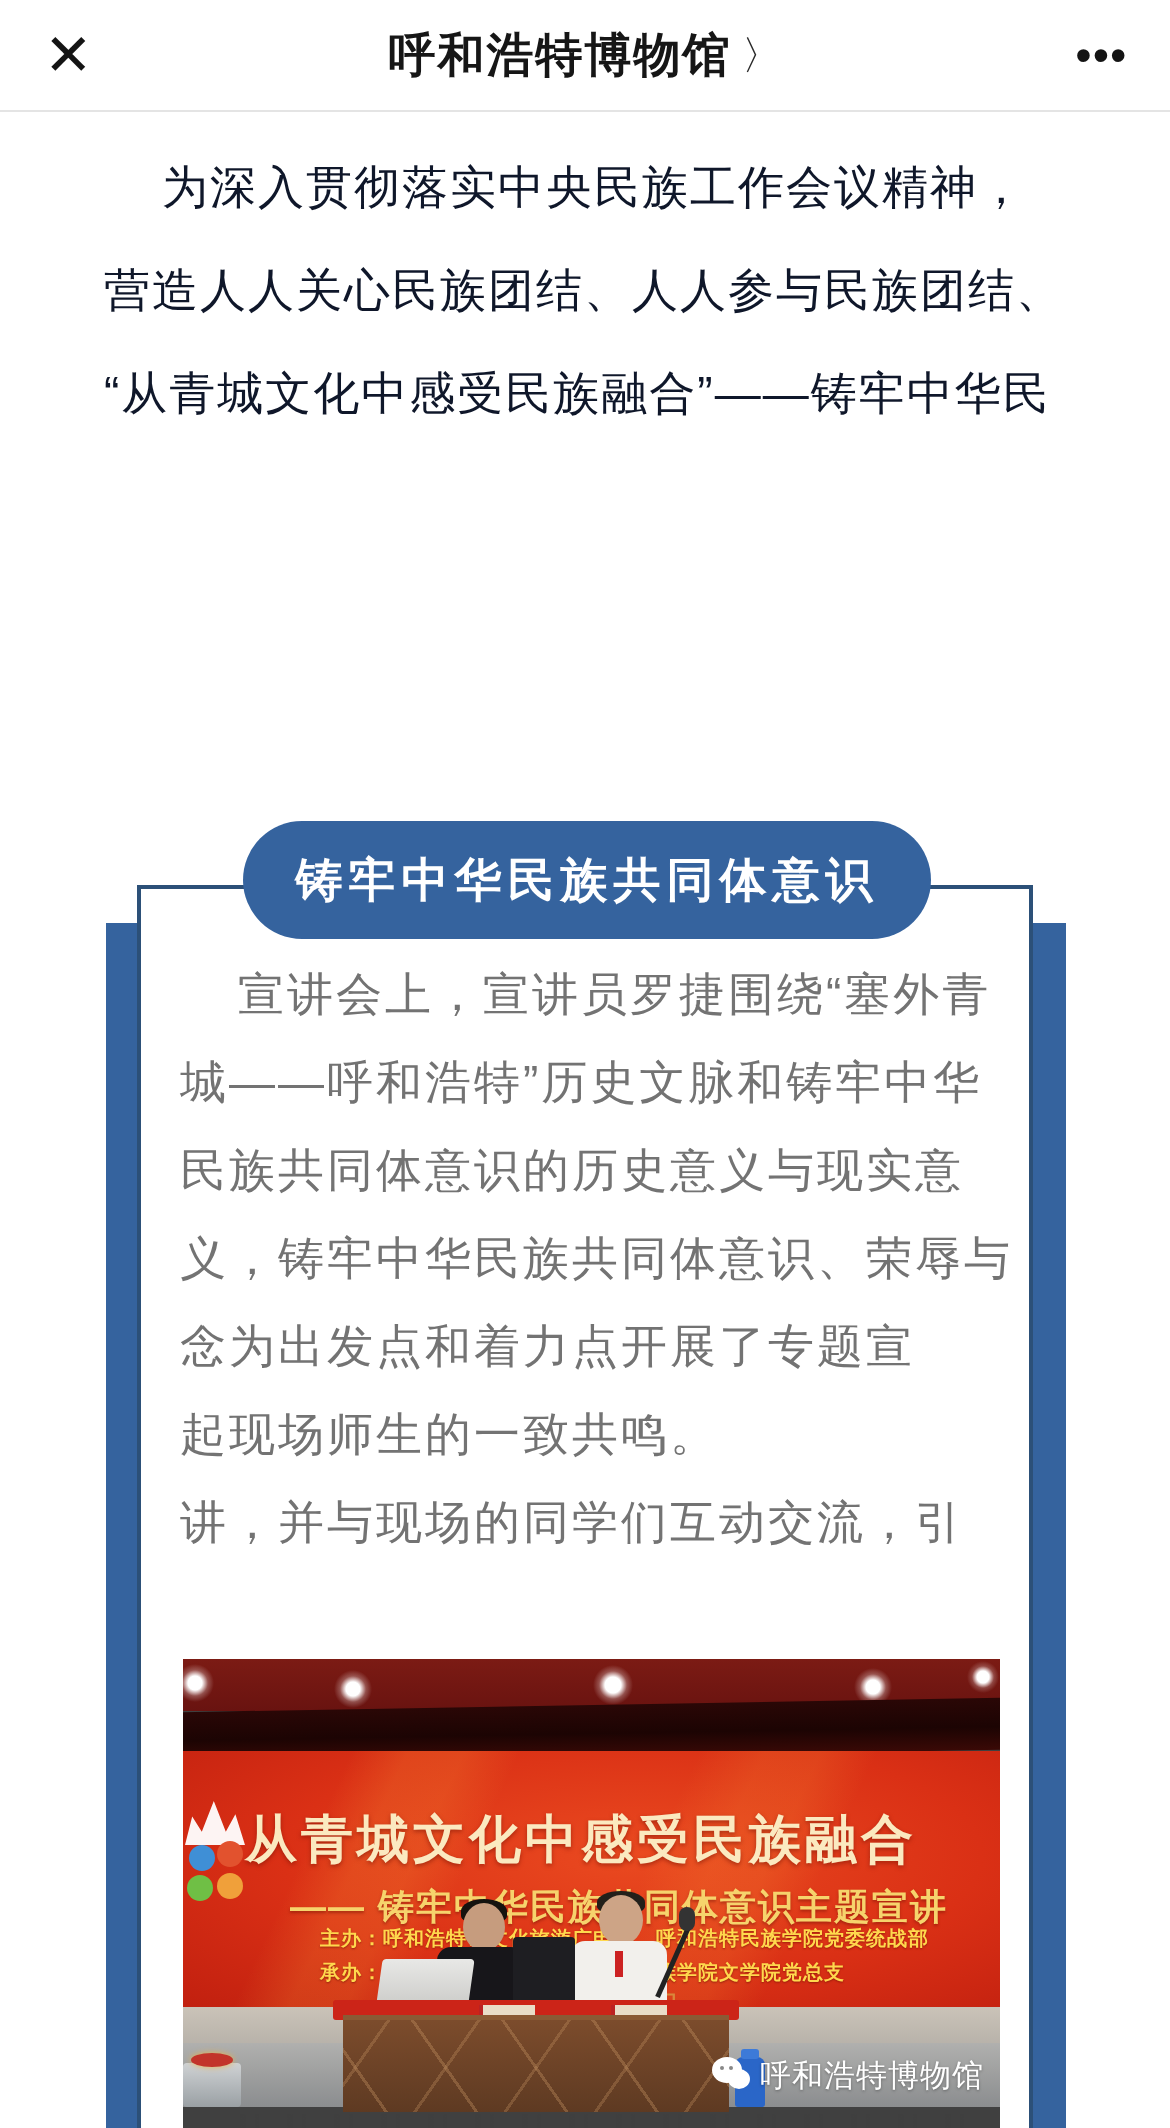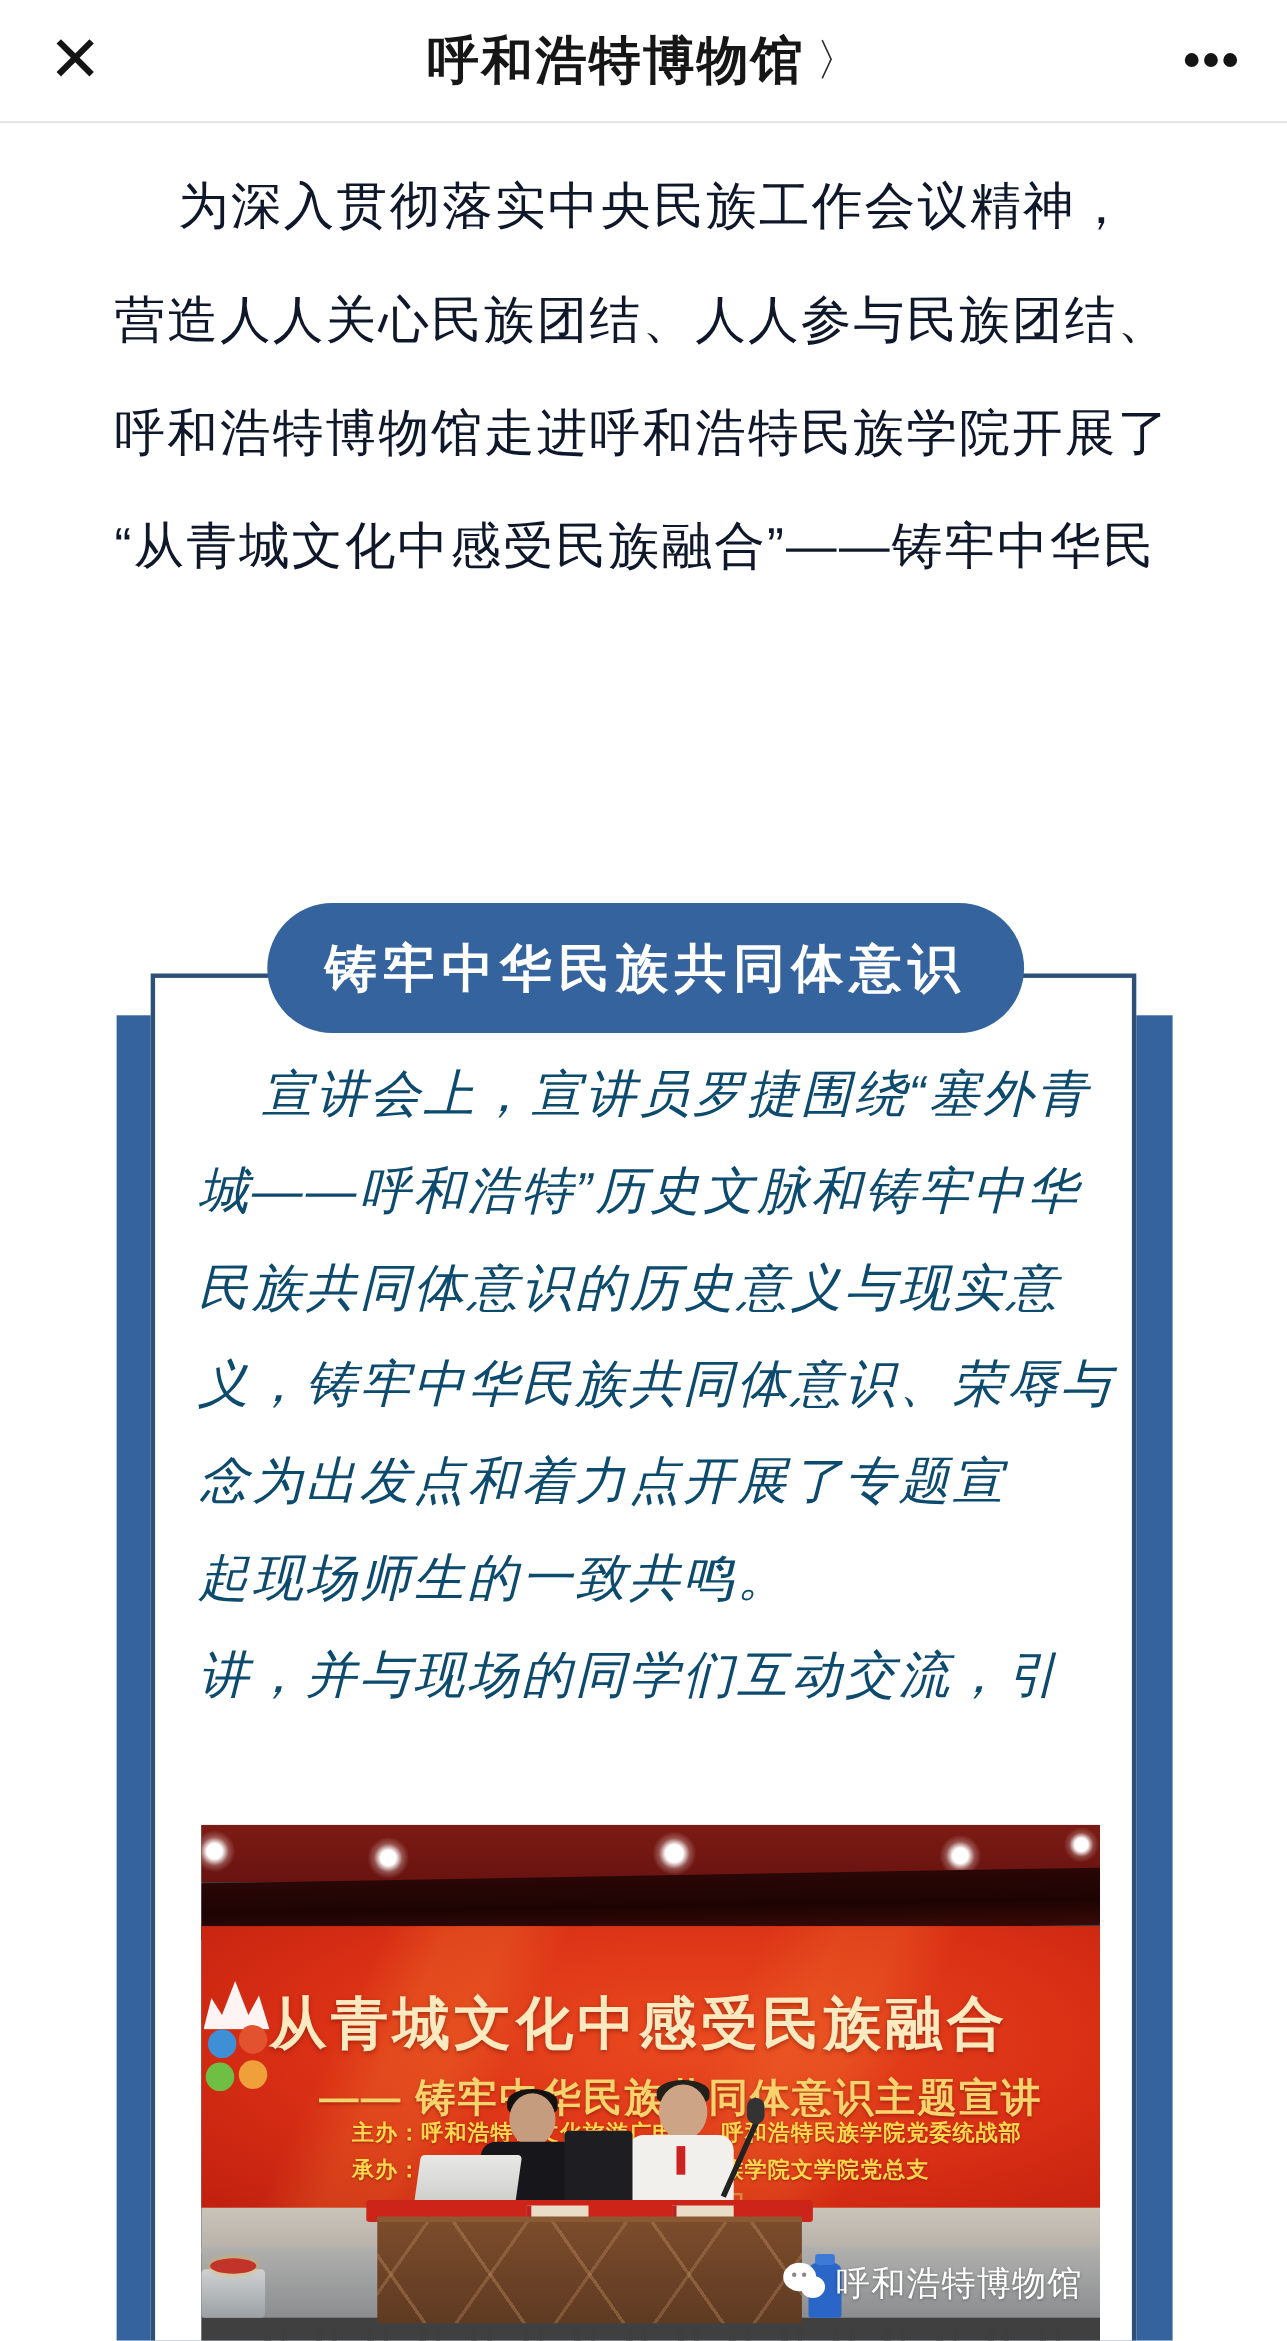--- a/index.html
+++ b/index.html
@@ -41,21 +41,21 @@
     background:#ffffff;border:4px solid #2c5078;z-index:2;
   }
   
   .pill{
     position:absolute;left:243px;top:821px;width:688px;height:118px;border-radius:59px;
     background:#35639e;color:#ffffff;display:flex;align-items:center;justify-content:center;
     font-size:47px;font-weight:700;letter-spacing:6px;z-index:3;white-space:nowrap;
   }
   
   .para2{position:absolute;left:180px;top:950px;width:814px;z-index:4;}
-  .para2 .ln{height:88px;line-height:88px;font-size:46px;letter-spacing:3px;color:#0c4a6e;white-space:nowrap;font-style:italic;}
+  .para2 .ln{height:88px;line-height:88px;font-size:46px;letter-spacing:3px;color:#737373;white-space:nowrap;}
   .para2 .ln.indent{padding-left:58px;}
   
   .photo{
     position:absolute;left:183px;top:1659px;width:817px;height:485px;overflow:hidden;
     z-index:4;background:#404040;cursor:pointer;
   }
   .ph-ceiling{
     position:absolute;left:0;top:0;width:100%;height:52px;
     background:
       radial-gradient(circle at 12px 24px, #ffffff 0 7px, rgba(255,255,255,.25) 13px, transparent 19px),
@@ -164,21 +164,20 @@
     <div class="title-wrap">
       <span class="t">呼和浩特博物馆</span>
       <span class="c">〉</span>
     </div>
     <div class="more-btn">•••</div>
   </div>
 
   <div class="para1">
     <div class="ln indent">为深入贯彻落实中央民族工作会议精神，</div>
     <div class="ln">营造人人关心民族团结、人人参与民族团结、</div>
-    <div class="ln">呼和浩特博物馆走进呼和浩特民族学院开展了</div>
     <div class="ln">“从青城文化中感受民族融合”——铸牢中华民</div>
   </div>
 
   <div class="box-shadow"></div>
   <div class="content-box"></div>
   <div class="pill">铸牢中华民族共同体意识</div>
 
   <div class="para2">
     <div class="ln indent">宣讲会上，宣讲员罗捷围绕“塞外青</div>
     <div class="ln">城——呼和浩特”历史文脉和铸牢中华</div>

